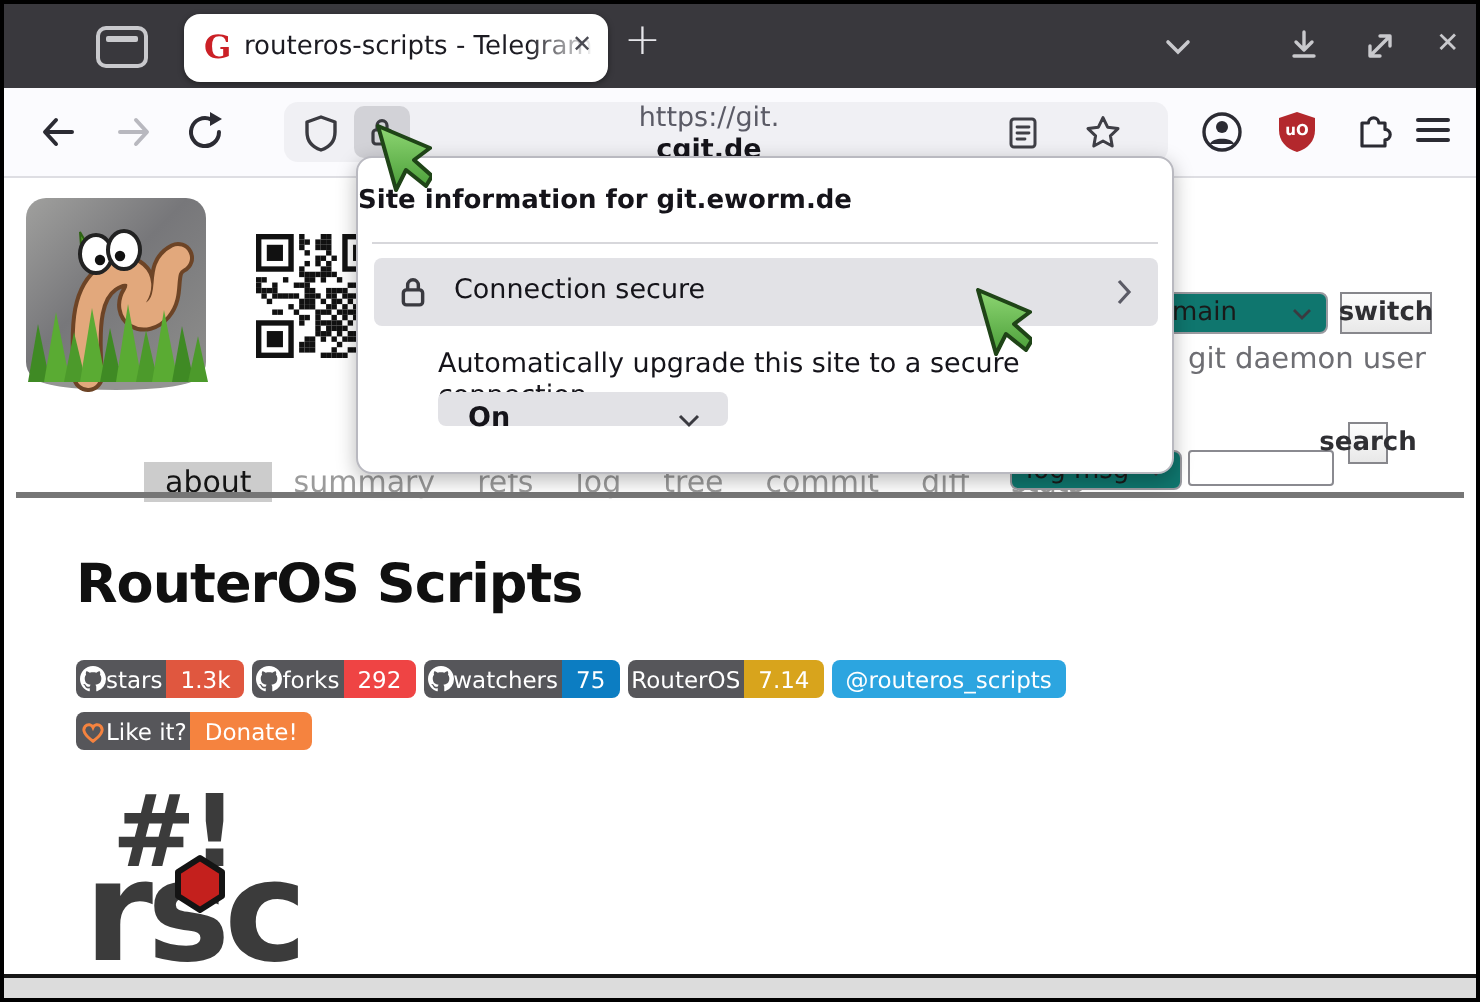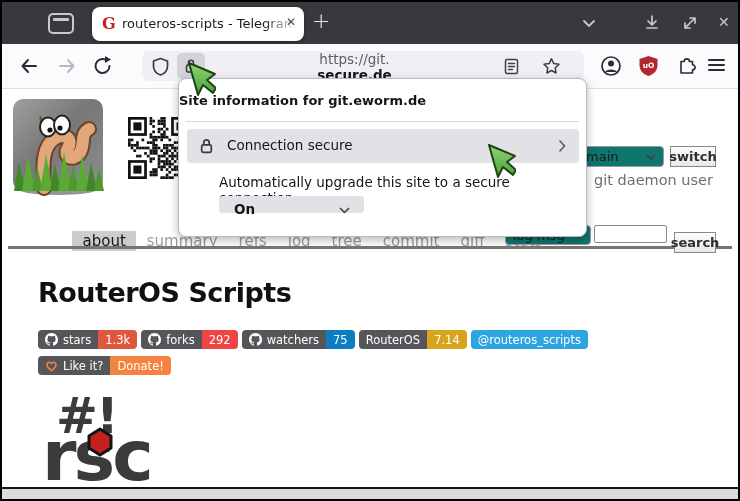--- a/index.html
+++ b/index.html
@@ -41,25 +41,25 @@
     display:flex;align-items:center;justify-content:space-between;padding:0 7px;}
   .branch-select{position:absolute;left:576px;top:57px;width:86px;height:21px;}
   .switch-btn{position:absolute;left:668px;top:57px;width:46px;height:21px;}
   .owner{position:absolute;right:25px;top:83px;font-size:14.5px;color:#6e6e73;}
   .ctabs{position:absolute;left:31px;top:142px;height:20px;display:flex;padding-left:39px;}
   .ctab{font-size:15px;color:#9b9b9b;padding:1px 10.5px;line-height:19px;}
   .ctab.active{background:#ccc;color:#141414;}
   .tabline{position:absolute;left:6px;right:6px;top:157px;height:3px;background:#767676;}
   .search-select{position:absolute;left:503px;top:136px;width:86px;height:20px;}
   .search-input{position:absolute;left:592px;top:136px;width:73px;height:18px;background:#fff;border:1px solid #8a8a90;border-radius:2px;font-size:12px;padding:0 4px;}
-  .search-btn{position:absolute;left:672px;top:143px;width:42px;height:21px;}
+  .search-btn{position:absolute;left:672px;top:122px;width:20px;height:21px;}
   .heading{position:absolute;left:36px;top:188px;font-size:27px;font-weight:800;color:#101010;letter-spacing:-.5px;}
   .badges{position:absolute;left:36px;display:flex;gap:4px;}
   .badge{display:flex;border-radius:4px;overflow:hidden;font-size:11.5px;height:19px;}
-  .badge .bl{background:#56565a;color:#fff;padding:0 7px;display:flex;align-items:center;gap:5px;}
+  .badge .bl{background:#56565a;color:#fff;padding:0 2px;display:flex;align-items:center;}
   .badge .bv{color:#fff;padding:0 7px;display:flex;align-items:center;}
   .rsclogo{position:absolute;left:40px;top:308px;width:130px;height:86px;color:#3b3b3b;}
   .rsclogo .l1{position:absolute;left:14px;top:-10px;font-size:50px;font-weight:bold;letter-spacing:-2px;}
   .rsclogo .l2{position:absolute;left:0px;top:18px;font-size:70px;font-weight:bold;letter-spacing:-3px;}
   .rsclogo svg{position:absolute;left:44px;top:30px;}
   
   .botline{position:absolute;left:2px;top:487px;right:2px;height:2px;background:#161616;}
   .botstrip{position:absolute;left:2px;top:489px;right:2px;height:10px;background:#dcdcdc;}
   
   .popup{position:absolute;left:178px;top:78px;width:409px;height:159px;background:#fff;border:1px solid #b9b9c0;
@@ -118,21 +118,21 @@
         <path d="M8.5 1.5 L15.5 4 V9 C15.5 13.5 12.7 16.6 8.5 18 C4.3 16.6 1.5 13.5 1.5 9 V4 Z" fill="none" stroke="#3a3a40" stroke-width="1.7" stroke-linejoin="round"></path>
       </svg>
       <div class="lockchip">
         <svg width="14" height="16" viewBox="0 0 14 16">
           <rect x="2.5" y="7" width="9" height="7" rx="1.5" fill="none" stroke="#3a3a40" stroke-width="1.6"></rect>
           <path d="M4.5 7 V4.8 A2.5 2.5 0 0 1 9.5 4.8 V7" fill="none" stroke="#3a3a40" stroke-width="1.6"></path>
         </svg>
       </div>
       <div class="urltext">
         <span class="u-dim">https://git.</span>
-          <span class="u-dom">secure.de</span>
+          <span class="u-dom">cgit.de</span>
           <span class="u-dim">/cgit/routeros-scripts/ab</span>
       </div>
       <svg style="position:absolute;left:362px;top:7px" width="15" height="17" viewBox="0 0 15 17">
         <rect x="1.5" y="1.5" width="12" height="14" rx="1.5" fill="none" stroke="#3f3f46" stroke-width="1.5"></rect>
         <path d="M4.5 5.5 H10.5 M4.5 8.5 H10.5 M4.5 11.5 H8.5" stroke="#3f3f46" stroke-width="1.4" stroke-linecap="round"></path>
       </svg>
       <svg style="position:absolute;left:400px;top:6px" width="19" height="18" viewBox="0 0 19 18">
         <path d="M9.5 1.8 L11.8 6.6 L17 7.3 L13.2 10.9 L14.1 16 L9.5 13.5 L4.9 16 L5.8 10.9 L2 7.3 L7.2 6.6 Z" fill="none" stroke="#3f3f46" stroke-width="1.5" stroke-linejoin="round"></path>
       </svg>
     </div>

